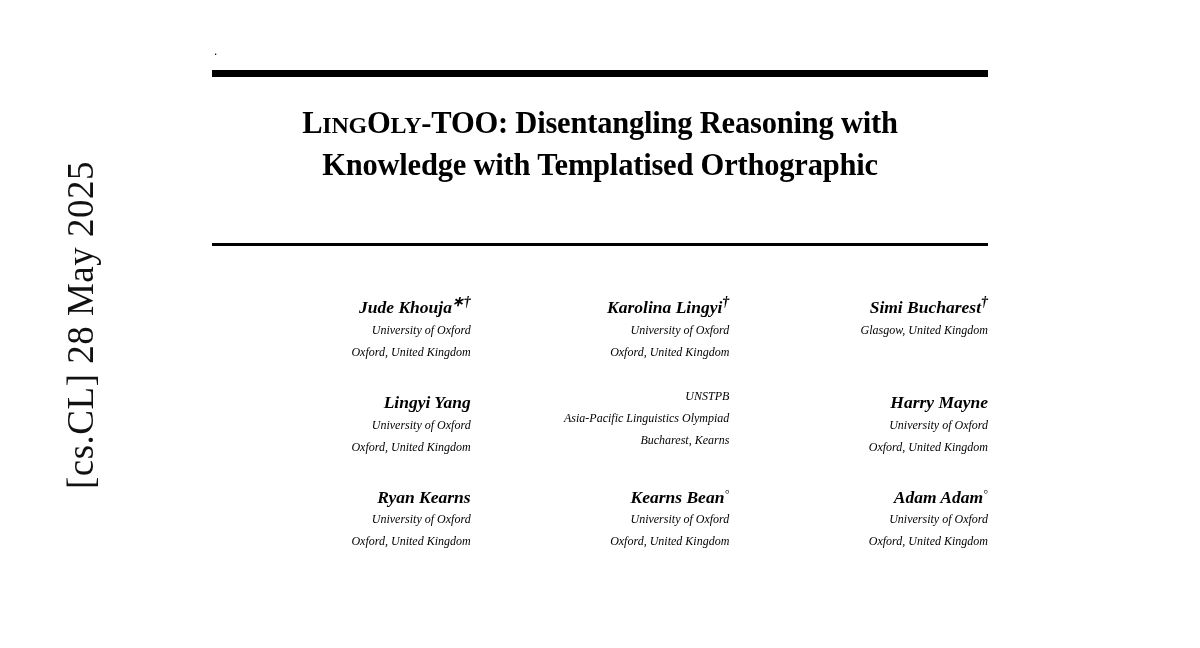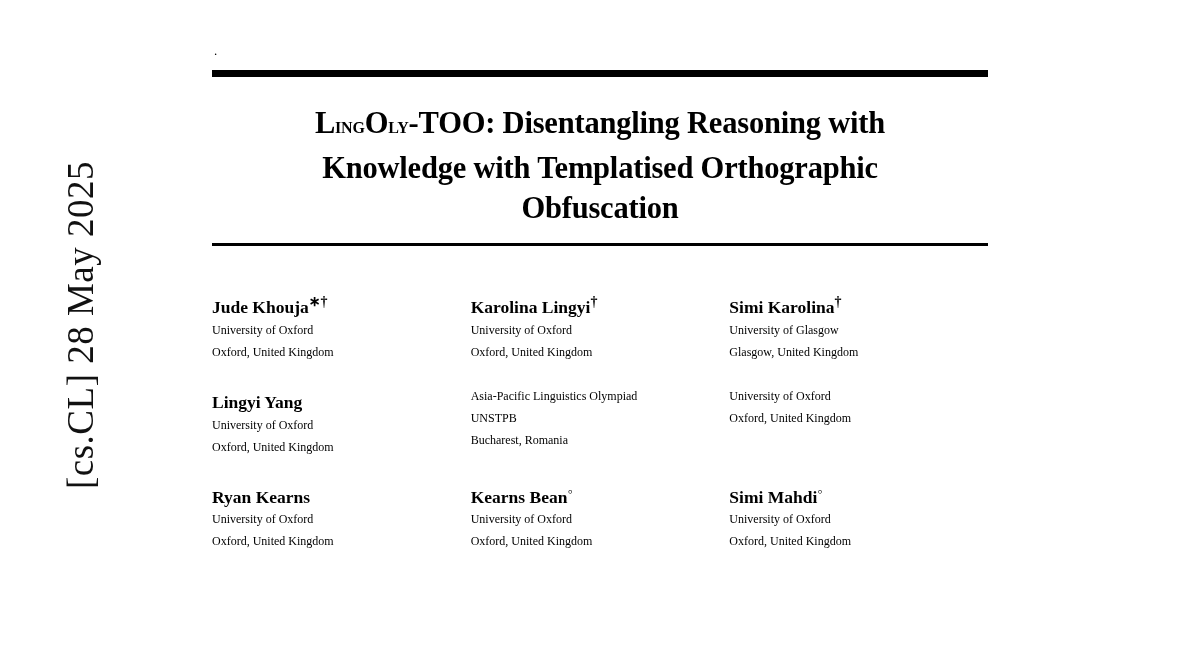--- a/index.html
+++ b/index.html
@@ -75,21 +75,21 @@
     top: 103px;
     width: 776px;
     text-align: center;
     font-family: "Liberation Serif", serif;
     font-weight: bold;
     font-size: 30.5px;
     line-height: 40px;
     letter-spacing: -0.2px;
   }
   .title .sc-big { font-size: 30.5px; }
-  .title .sc-small { font-size: 16px; text-align: right; }
+  .title .sc-small { font-size: 24px; text-align: right; }
 
   .rule-bottom {
     position: absolute;
     left: 0;
     top: 243px;
     width: 776px;
     height: 2.5px;
     background: #000;
   }
 
@@ -99,23 +99,24 @@
     top: 290px;
     width: 776px;
   }
   .author-row {
     display: flex;
     width: 776px;
     margin-bottom: 22px;
   }
   .author-cell {
     flex: 1 1 0;
-    text-align: left;
+    text-align: right;
     font-size: 17.5px;
     line-height: 22px;
+    font-style: italic;
   }
   .author-name {
     font-weight: bold;
     font-size: 17.5px;
     line-height: 24px;
   }
   .author-name .mark {
     font-weight: bold;
     font-size: 14px;
     vertical-align: super;
@@ -134,74 +135,73 @@
 
 <div class="paper">
 
   <div class="tiny-dot">.</div>
 
   <div class="rule-top"></div>
 
   <div class="title">
     <span class="sc-big">L</span><span class="sc-small">ING</span><span class="sc-big">O</span><span class="sc-small">LY</span><span class="sc-big">-TOO: Disentangling Reasoning with</span><br>
     <span>Knowledge with Templatised Orthographic</span><br>
-    <span>Obfuscation</span>
   </div>
 
   <div class="rule-bottom"></div>
 
   <div class="authors">
 
     <div class="author-row">
       <div class="author-cell">
         <div class="author-name"><span>Jude Khouja</span><span class="mark">∗†</span></div>
         <div class="affil">University of Oxford</div>
         <div class="affil">Oxford, United Kingdom</div>
       </div>
       <div class="author-cell">
         <div class="author-name"><span>Karolina Lingyi</span><span class="mark">†</span></div>
         <div class="affil">University of Oxford</div>
         <div class="affil">Oxford, United Kingdom</div>
       </div>
       <div class="author-cell">
-        <div class="author-name"><span>Simi Karolina</span><span class="mark">†</span></div>
-        <div class="affil">University of Glasgow</div>
+        <div class="author-name"><span>Simi Bucharest</span><span class="mark">†</span></div>
         <div class="affil">Glasgow, United Kingdom</div>
       </div>
     </div>
 
     <div class="author-row">
       <div class="author-cell">
         <div class="author-name"><span>Lingyi Yang</span><span class="mark"></span></div>
         <div class="affil">University of Oxford</div>
         <div class="affil">Oxford, United Kingdom</div>
       </div>
       <div class="author-cell">
+        <div class="affil">UNSTPB</div>
         <div class="affil">Asia-Pacific Linguistics Olympiad</div>
-        <div class="affil">UNSTPB</div>
-        <div class="affil">Bucharest, Romania</div>
-      </div>
-      <div class="author-cell">
+        <div class="affil">Bucharest, Kearns</div>
+      </div>
+      <div class="author-cell">
+        <div class="author-name"><span>Harry Mayne</span><span class="mark"></span></div>
         <div class="affil">University of Oxford</div>
         <div class="affil">Oxford, United Kingdom</div>
       </div>
     </div>
 
     <div class="author-row">
       <div class="author-cell">
         <div class="author-name"><span>Ryan Kearns</span><span class="mark"></span></div>
         <div class="affil">University of Oxford</div>
         <div class="affil">Oxford, United Kingdom</div>
       </div>
       <div class="author-cell">
         <div class="author-name"><span>Kearns Bean</span><span class="mark">◦</span></div>
         <div class="affil">University of Oxford</div>
         <div class="affil">Oxford, United Kingdom</div>
       </div>
       <div class="author-cell">
-        <div class="author-name"><span>Simi Mahdi</span><span class="mark">◦</span></div>
+        <div class="author-name"><span>Adam Adam</span><span class="mark">◦</span></div>
         <div class="affil">University of Oxford</div>
         <div class="affil">Oxford, United Kingdom</div>
       </div>
     </div>
 
   </div>
 </div>
 
 </body></html>

